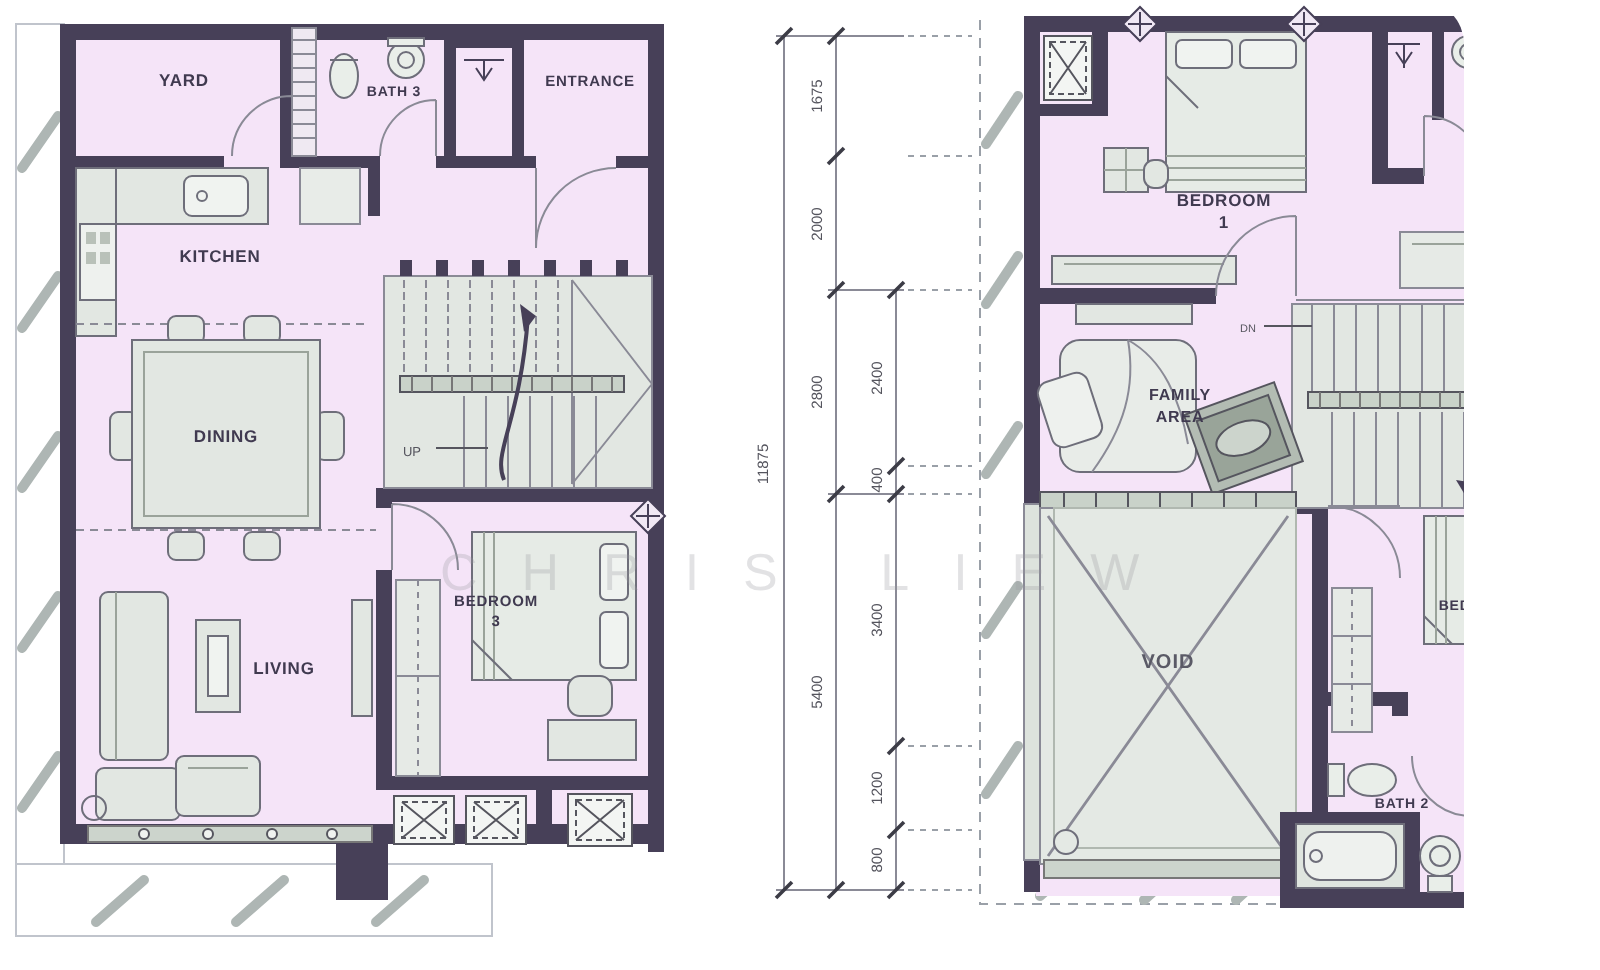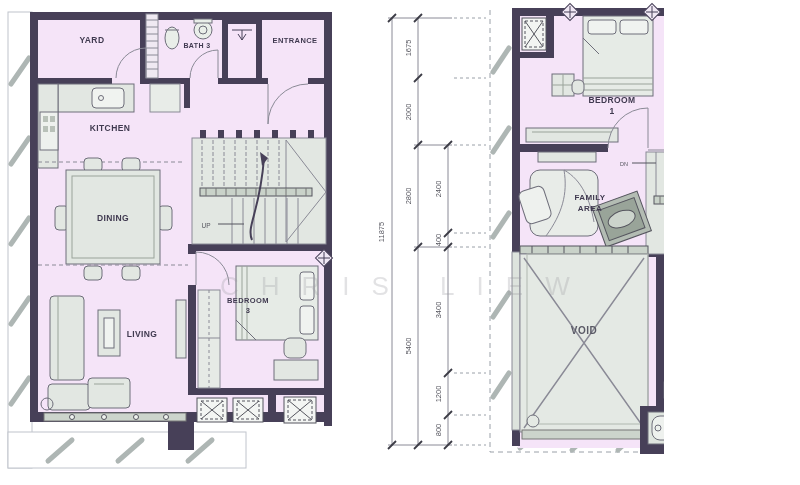--- a/index.html
+++ b/index.html
@@ -1,17 +1,17 @@
 <!DOCTYPE html>
 <html><head>
 <meta charset="utf-8">
 <style>
   html,body{margin:0;padding:0;background:#ffffff;}
-  #stage{position:relative;width:664px;height:485px;background:#fff;overflow:hidden;
-         font-family:"Liberation Sans", sans-serif;}
+  #stage{position:relative;width:732px;height:485px;background:#fff;overflow:hidden;
+         font-family:"Liberation Sans", sans-serif;border-radius:22px;}
   svg text{font-family:"Liberation Sans", sans-serif;}
   .roomlbl{fill:#403a50;font-weight:bold;letter-spacing:.4px;}
   .dimlbl{fill:#55555e;}
 </style>
 </head>
 <body>
 
 <div id="stage">
 <svg width="800" height="485" viewBox="0 0 800 485">
 

